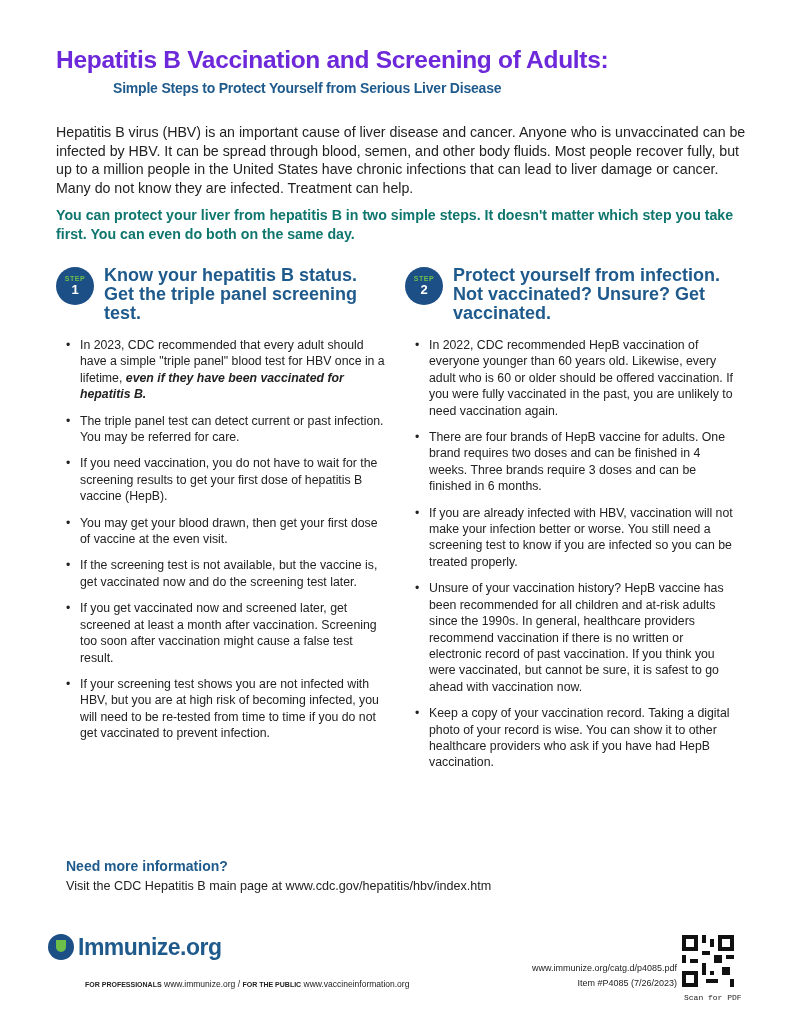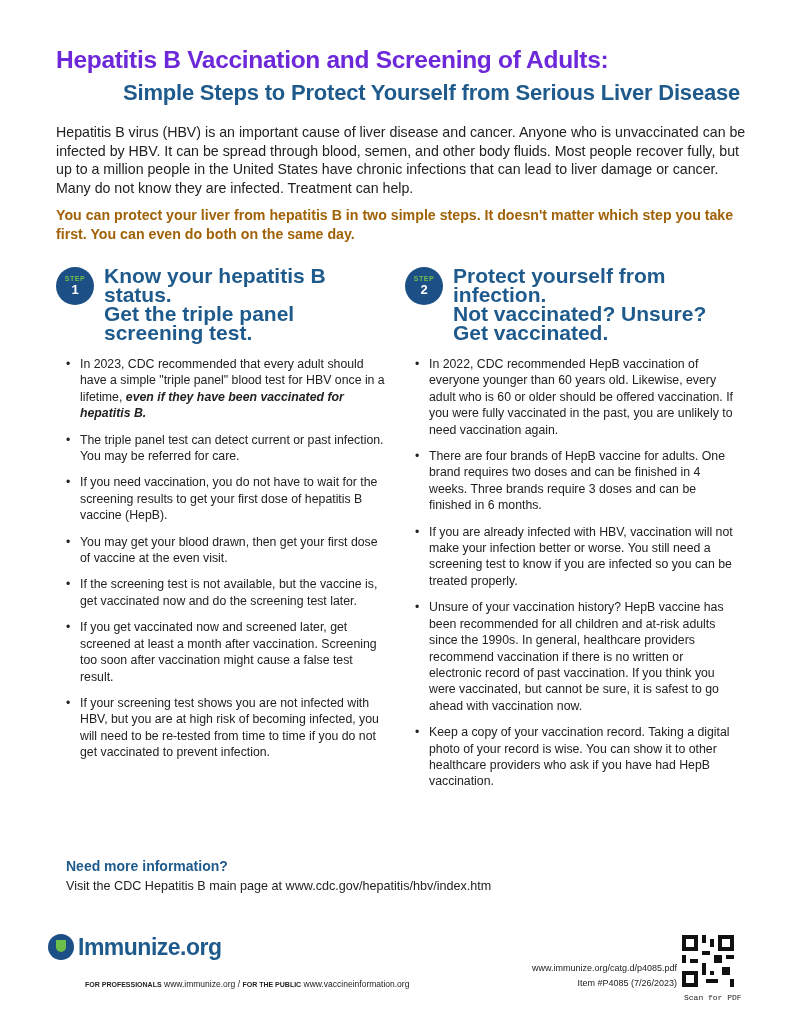--- a/index.html
+++ b/index.html
@@ -1,29 +1,29 @@
 <!DOCTYPE html>
 <html><head>
 <meta charset="utf-8">
 <style>
   html, body { margin:0; padding:0; background:#ffffff; }
   body { width:791px; height:1024px; position:relative; overflow:hidden;
          font-family:"Liberation Sans", "DejaVu Sans", sans-serif; color:#222; }
   .title1 { position:absolute; left:56px; top:46px; font-size:24.5px; font-weight:bold; color:#6d28d9; letter-spacing:-0.3px; }
-  .title2 { position:absolute; left:123px; top:80px; font-size:22px; font-weight:bold; color:#1f5a8c; letter-spacing:-0.2px; }
+  .title2 { position:absolute; left:113px; top:80px; font-size:14px; font-weight:bold; color:#1f5a8c; letter-spacing:-0.2px; }
   .intro { position:absolute; left:56px; top:123px; width:690px; font-size:14.2px; line-height:18.5px; color:#222; }
-  .lead { position:absolute; left:56px; top:206px; width:690px; font-size:14.2px; line-height:18.5px; font-weight:bold; color:#a16207; }
+  .lead { position:absolute; left:56px; top:206px; width:690px; font-size:14.2px; line-height:18.5px; font-weight:bold; color:#0f766e; }
   .col { position:absolute; top:266px; width:330px; }
   .col.left { left:56px; }
   .col.right { left:405px; }
   .step-head { display:flex; align-items:flex-start; }
   .badge { width:38px; height:38px; border-radius:50%; background:#1b4f86; display:flex; flex-direction:column; align-items:center; justify-content:center; flex-shrink:0; margin-top:1px; }
   .badge .lbl { font-size:7px; font-weight:bold; color:#6cc04a; letter-spacing:0.5px; line-height:8px; }
   .badge .num { font-size:13px; font-weight:bold; color:#fff; line-height:14px; }
-  .step-title { margin-left:10px; font-size:21px; font-weight:bold; color:#1f5a8c; line-height:19px; }
+  .step-title { margin-left:10px; font-size:18px; font-weight:bold; color:#1f5a8c; line-height:19px; }
   ul.bullets { list-style:none; padding:0; margin:14px 0 12px 10px; }
   ul.bullets li { position:relative; padding-left:14px; font-size:12.3px; line-height:16.4px; color:#222; margin-bottom:10px; }
   ul.bullets li::before { content:"\2022"; position:absolute; left:0; top:0; color:#222; }
   .em { font-style:italic; font-weight:bold; }
   .more-h { position:absolute; left:66px; top:858px; font-size:14px; font-weight:bold; color:#1f5a8c; }
   .more-t { position:absolute; left:66px; top:879px; font-size:12.6px; color:#222; }
   .logo { position:absolute; left:48px; top:934px; display:flex; }
   .logo-circle { width:26px; height:26px; border-radius:50%; background:#1b4f86; position:relative; }
   .logo-circle::after { content:""; position:absolute; left:8px; top:6px; width:10px; height:12px; background:#6cc04a; border-radius:0 0 6px 6px; }
   .logo-text { margin-left:4px; font-size:23px; font-weight:bold; color:#1f5a8c; letter-spacing:-0.5px; }

